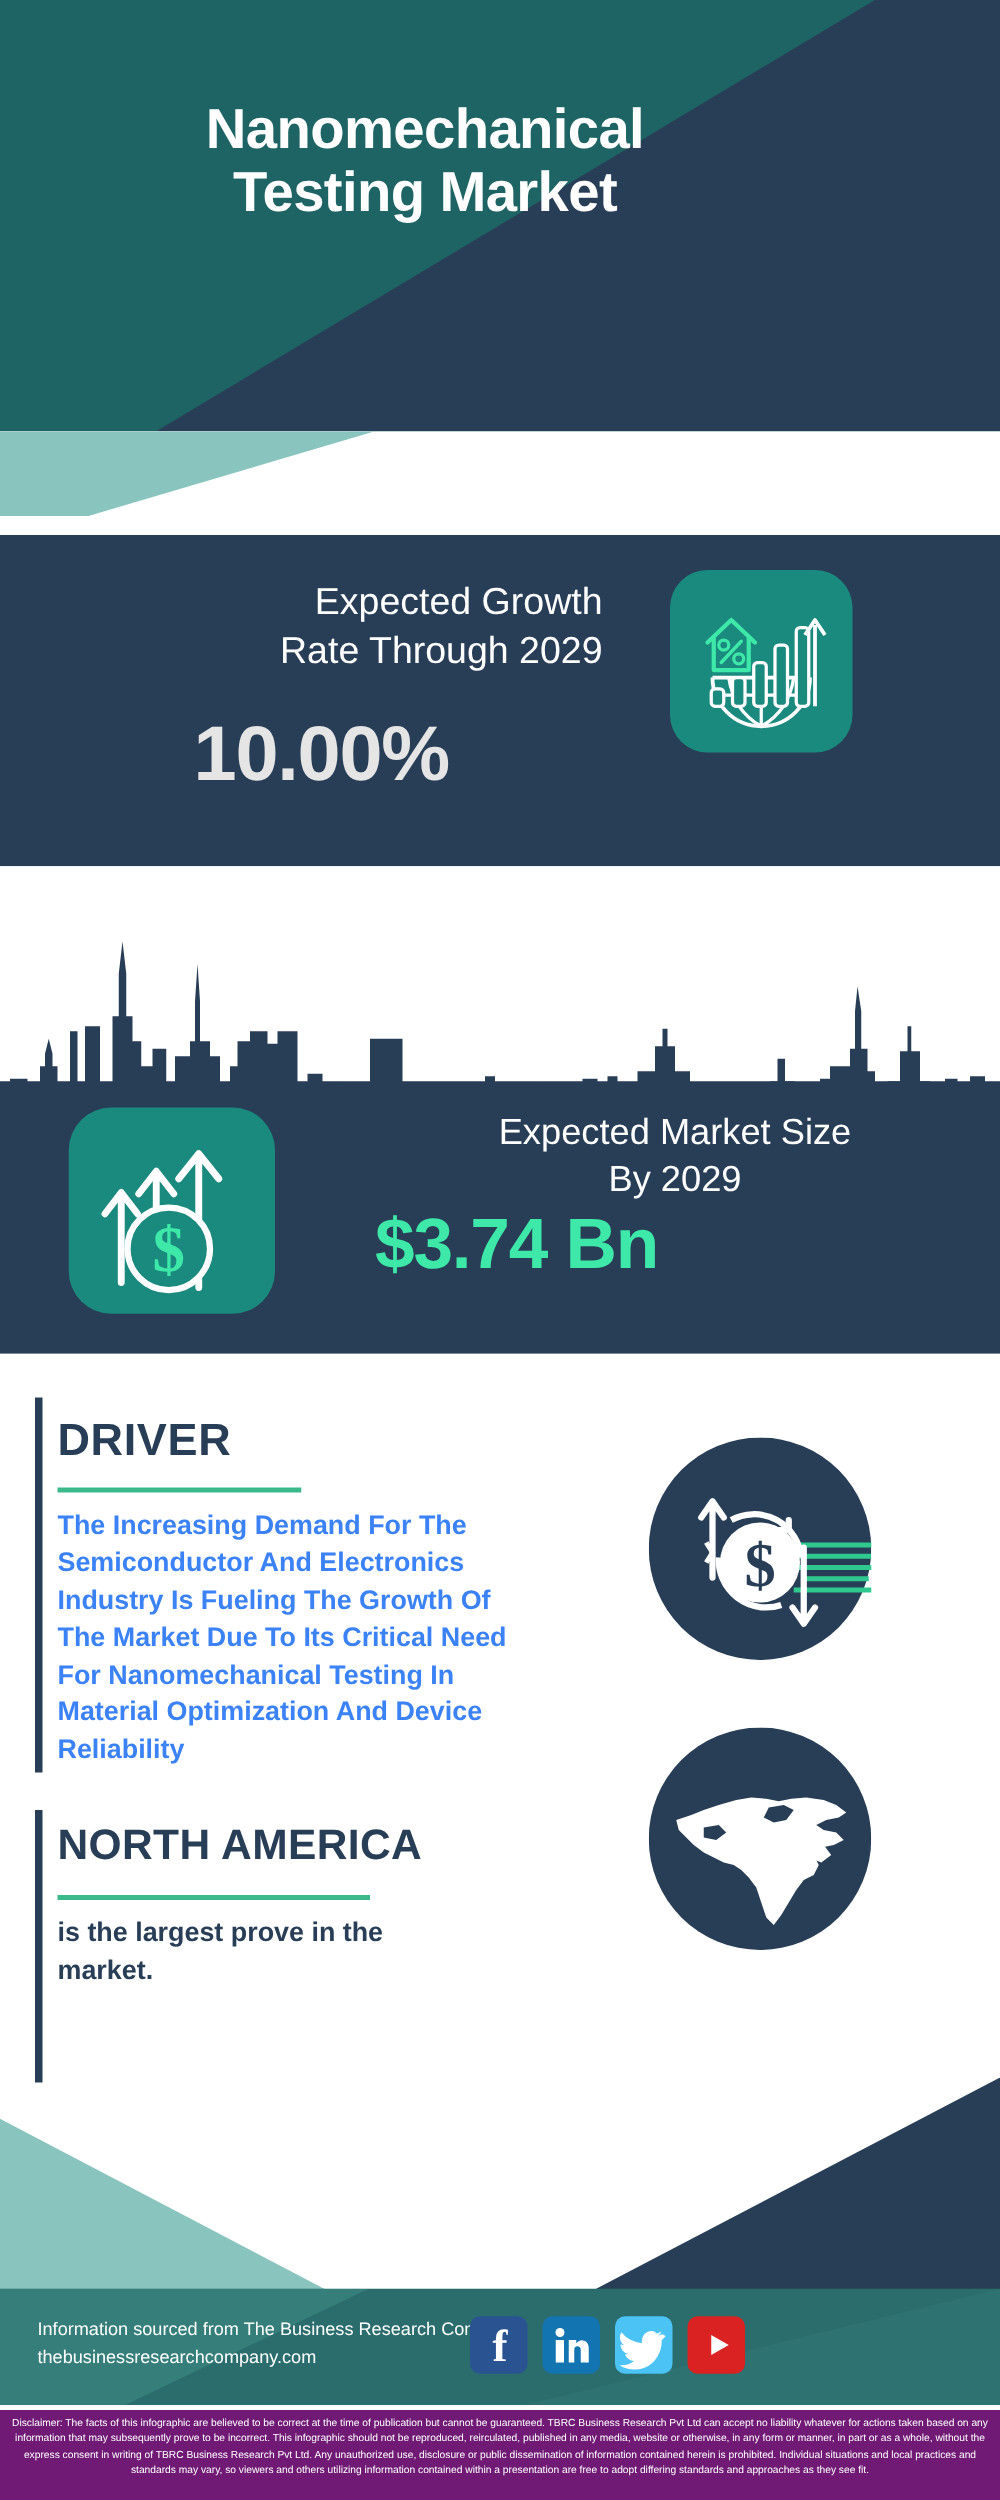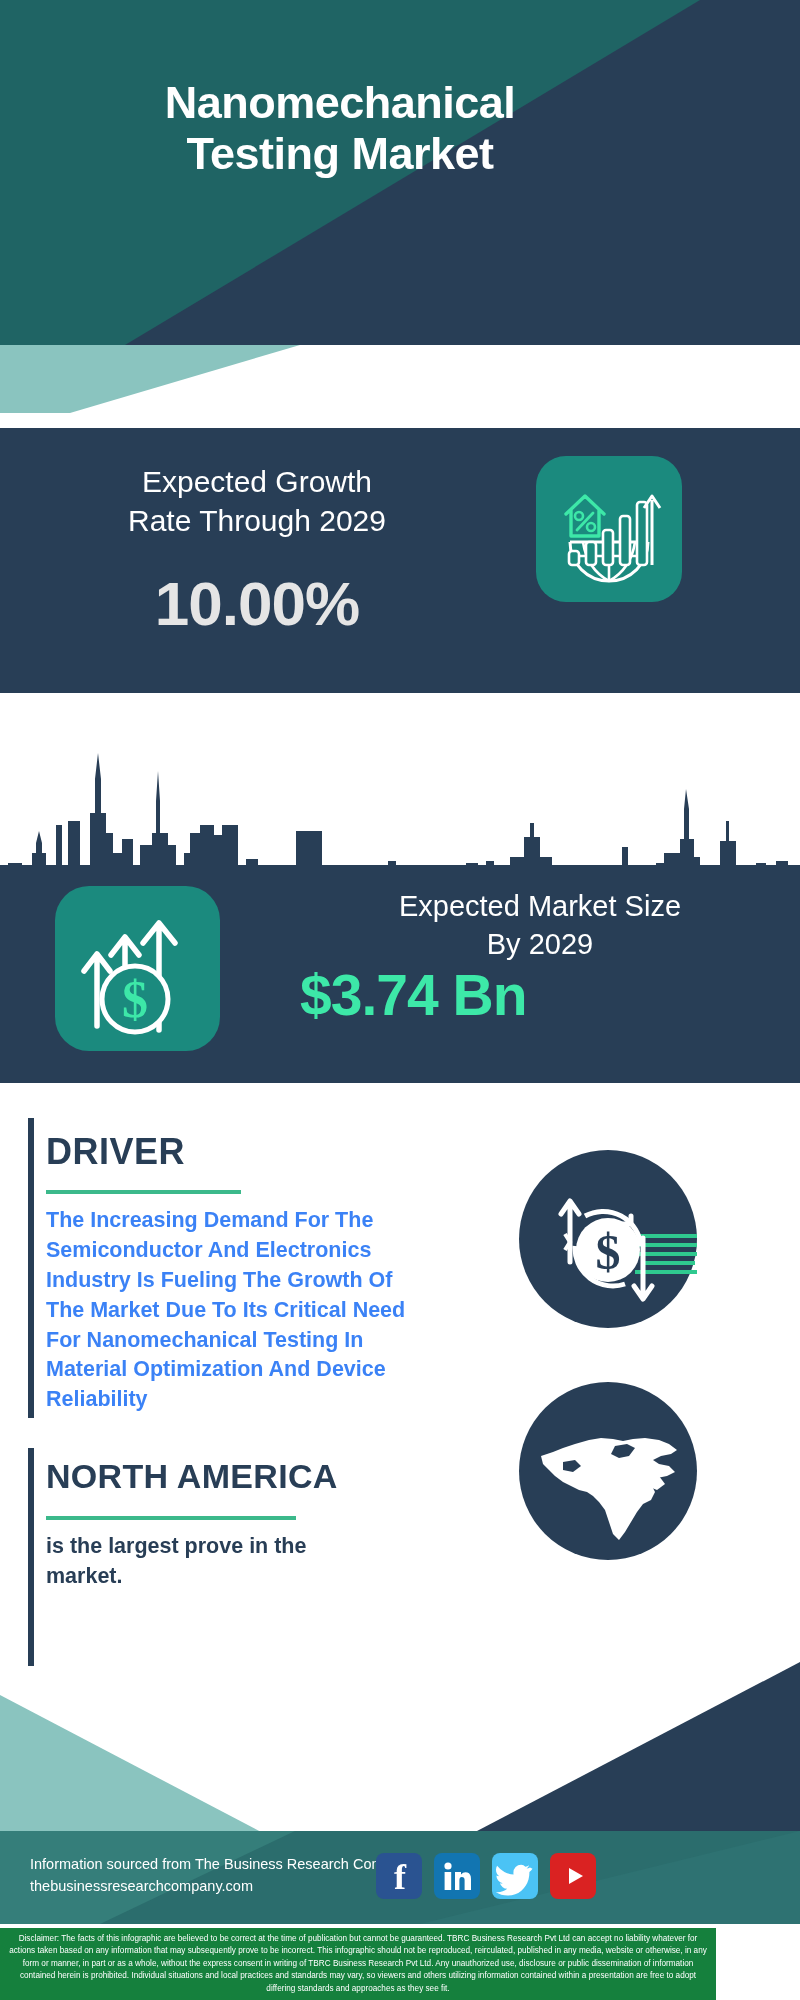--- a/index.html
+++ b/index.html
@@ -31,21 +31,21 @@
     background:#8AC4BF;
     clip-path: polygon(0 0, 300px 0, 70px 100%, 0 100%);
   }
 
   
   .growth {
     position:absolute; left:0; top:428px; width:800px; height:265px;
     background:#283E56;
   }
   .growth-text {
-    position:absolute; left:32px; top:34px; width:450px; text-align:center;
+    position:absolute; left:32px; top:34px; width:450px; text-align:right;
     color:#ffffff; font-size:30px; line-height:1.3; font-weight:normal;
   }
   .growth-value {
     position:absolute; left:32px; top:140px; width:450px; text-align:center;
     color:#e5e5e5; font-size:62px; font-weight:bold; letter-spacing:-1px;
   }
   .icon-box-growth {
     position:absolute; left:536px; top:28px; width:146px; height:146px;
     background:#1B8A7E; border-radius:30px;
   }
@@ -133,22 +133,22 @@
   }
   .social { position:absolute; top:22px; z-index:5; width:46px; height:46px; border-radius:8px; }
   .s-fb { left:376px; background:#2A5391; }
   .s-li { left:434px; background:#1275B1; }
   .s-tw { left:492px; background:#4BC3F5; }
   .s-yt { left:550px; background:#DA2222; }
   .social svg, .social span { display:block; }
 
   
   .disclaimer {
-    position:absolute; left:0; top:1928px; width:716px; height:72px;
-    background:#15803d; color:#ffffff;
+    position:absolute; left:0; top:1928px; width:800px; height:72px;
+    background:#701a75; color:#ffffff;
     font-size:8.2px; line-height:1.52; text-align:center;
     padding:5px 8px 0 8px;
   }
   .disclaimer-top-line {
     position:absolute; left:0; top:1924px; width:800px; height:4px; background:#ffffff;
   }
 </style>
 </head>
 <body>
 

